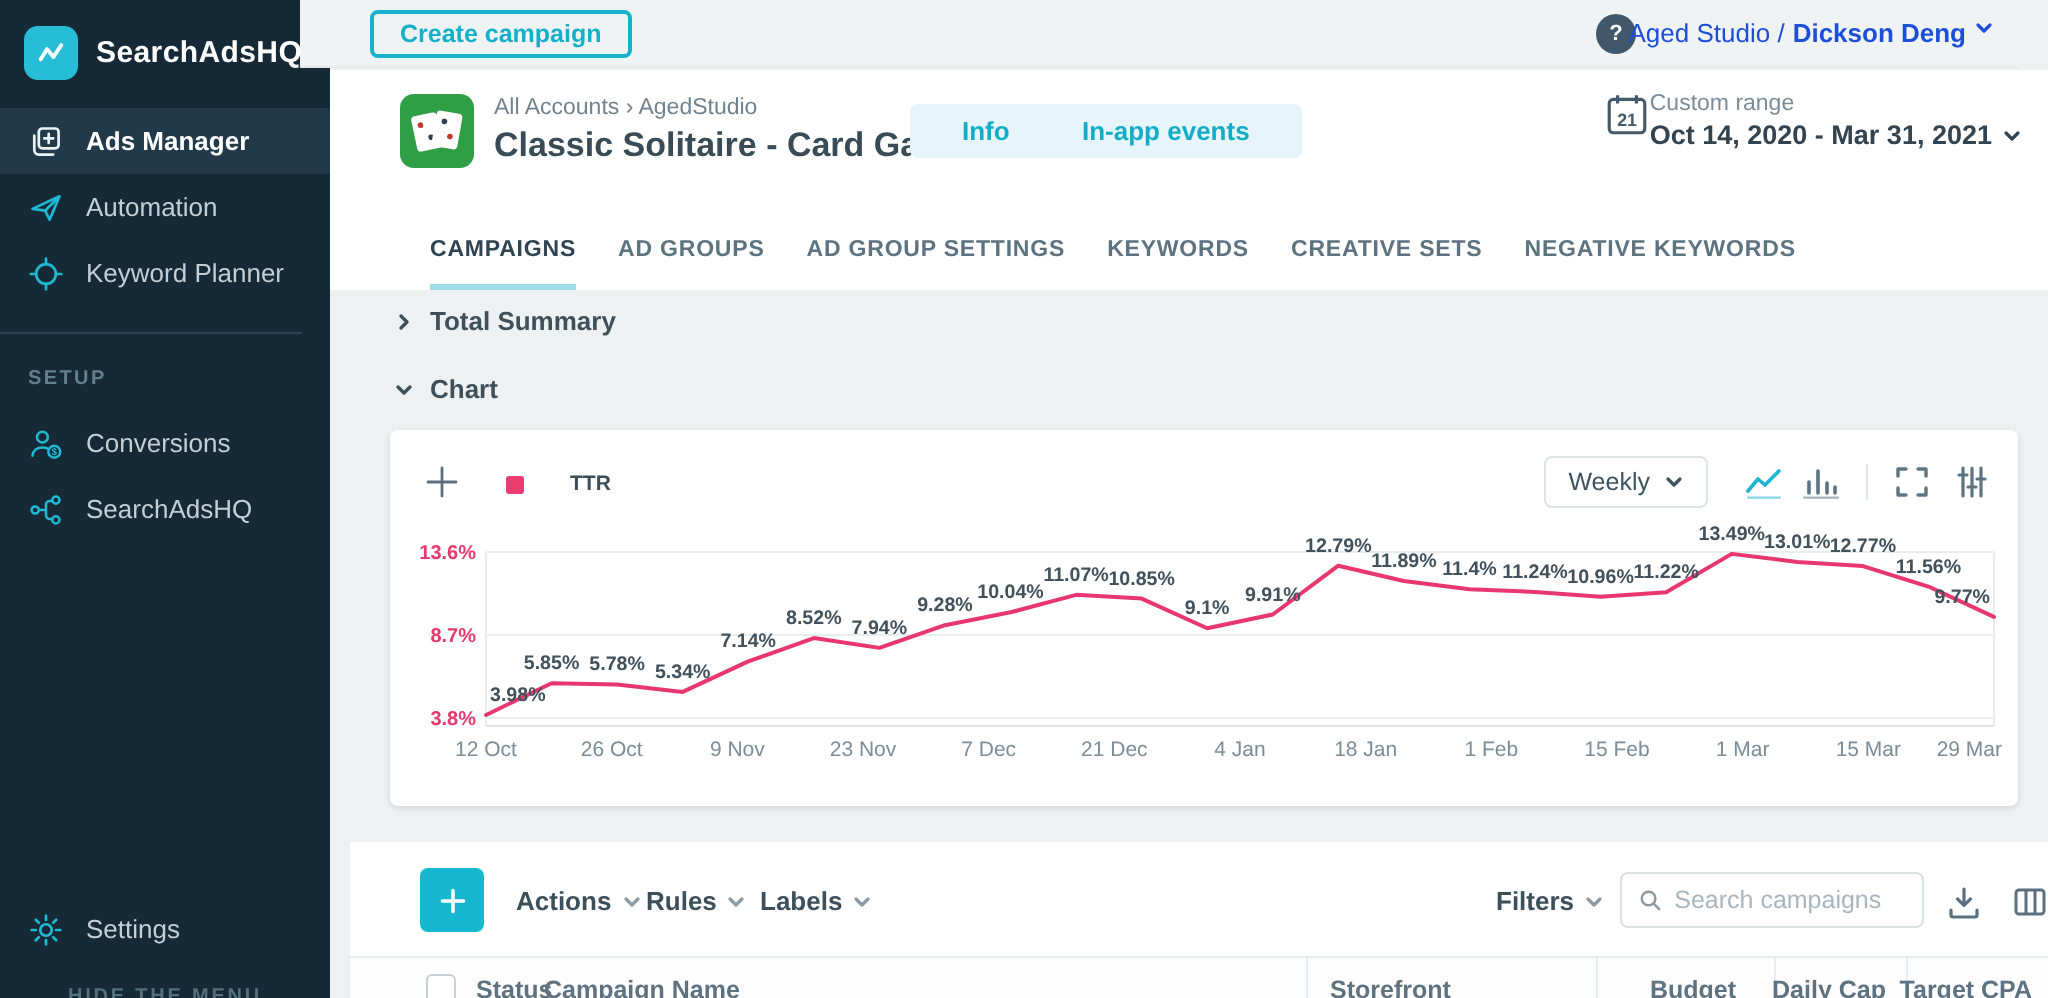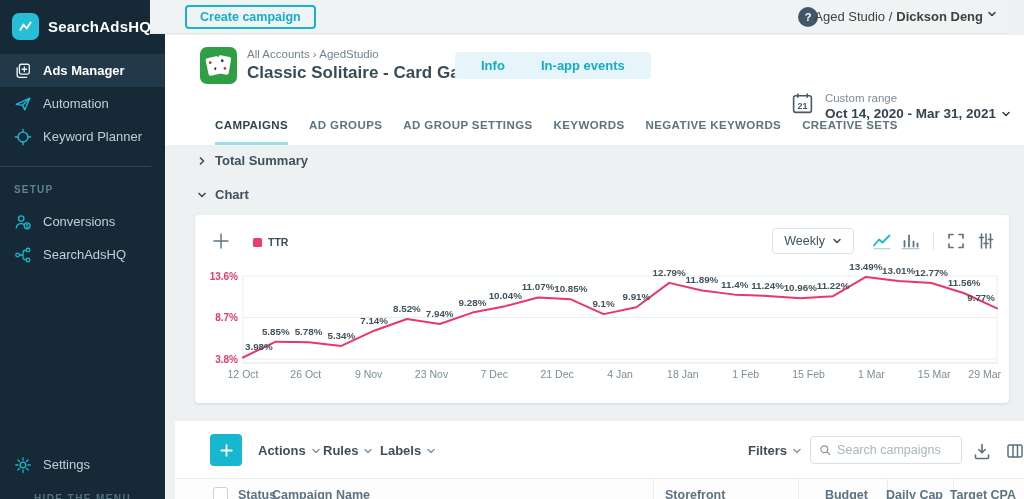--- a/index.html
+++ b/index.html
@@ -27,52 +27,52 @@
 
   
   .topbar { position:absolute; left:150px; top:0; width:859px; height:34px; background:#f0f3f3;
             border-bottom:1px solid #e4e9ea; }
   .create-btn { position:absolute; left:35px; top:5px; height:24px; padding:0 13px; background:transparent;
                 border:2px solid #17b3cd; border-radius:4px; color:#12b0cb; font-size:12.5px;
                 font-weight:700; font-family:inherit; cursor:pointer; line-height:20px; }
   .help-circle { position:absolute; right:191px; top:7px; width:20px; height:20px; border-radius:50%;
                  background:#42576a; color:#fff; font-size:11px; font-weight:700; display:flex;
                  align-items:center; justify-content:center; cursor:pointer; }
-  .account { position:absolute; right:12px; top:9px; font-size:13px; color:#404040; display:flex;
+  .account { position:absolute; right:12px; top:9px; font-size:13px; color:#1d4ed8; display:flex;
              align-items:flex-start; gap:4px; cursor:pointer; }
   .account b { font-weight:700; }
   .chev { display:inline-block; }
 
   
   .header { position:absolute; left:165px; top:35px; width:859px; height:110px; background:#fff; }
   .app-icon { position:absolute; left:35px; top:12px; }
   .breadcrumb { position:absolute; left:82px; top:13px; font-size:11.5px; color:#72838f; }
   .app-title { position:absolute; left:82px; top:28px; font-size:17px; font-weight:700; color:#394b56;
                display:flex; align-items:center; gap:7px; cursor:pointer; }
   .pill-btn { position:absolute; top:17px; height:27px; padding:0 26px; border:none; border-radius:4px;
               background:#e5f5fa; color:#14adc9; font-size:13px; font-weight:700; font-family:inherit;
               cursor:pointer; }
-  .daterange { position:absolute; right:13px; top:11px; display:flex; gap:11px; cursor:pointer;
-               color:#44596a;margin-top:46px; }
+  .daterange { position:absolute; right:13px; top:11px; display:flex; gap:0; cursor:pointer;
+               color:#44596a; }
   .dr-type { font-size:11.5px; color:#7b8c98; margin-bottom:2px; }
   .dr-value { font-size:13.5px; font-weight:700; color:#33434f; display:flex; align-items:center; gap:5px; }
   .tabs { position:absolute; left:50px; bottom:0; display:flex; gap:21px; }
   .tab { font-size:11.5px; letter-spacing:.4px; font-weight:600; color:#5d7380; padding-bottom:11px;
          border-bottom:3px solid transparent; cursor:pointer; white-space:nowrap; }
   .tab.active { color:#2f4450; border-bottom-color:#9bdde9; }
 
   
   .section-head { position:absolute; display:flex; align-items:center; gap:8px; font-size:13px;
                   font-weight:700; color:#3f505b; cursor:pointer; }
 
   
   .chart-card { position:absolute; left:195px; top:215px; width:814px; height:188px; background:#fff;
                 border-radius:4px; box-shadow:0 1px 3px rgba(40,60,70,.14); }
   .add-metric { position:absolute; left:16px; top:16px; width:20px; height:20px; color:#5c7180; cursor:pointer; }
-  .legend { position:absolute; left:58px; top:21px; display:flex; align-items:center; gap:6px; cursor:pointer; }
+  .legend { position:absolute; left:58px; top:21px; display:flex; align-items:center; gap:23px; cursor:pointer; }
   .legend-swatch { width:9px; height:9px; border-radius:1.5px; background:#ed3c72; }
   .legend-label { font-size:10.5px; font-weight:600; color:#3e4e59; }
   .chart-controls { position:absolute; right:12px; top:13px; display:flex; align-items:center; }
   .interval-btn { display:flex; align-items:center; gap:7px; border:1px solid #dde4e8; border-radius:4px;
                   background:#fff; padding:5px 11px; font-size:12.5px; color:#3e5260; font-family:inherit;
                   cursor:pointer; }
   .ctl-icon { width:20px; height:18px; color:#5f7482; cursor:pointer; display:flex; }
   .ctl-icon.active { color:#1db6d0; }
   .ctl-sep { width:1px; height:18px; background:#dfe5e9; margin:0 13px; }
   .chart-controls .gap { width:18px; }
@@ -242,22 +242,22 @@
             </svg>
         </div>
       </div>
     </div>
 
     <div class="tabs">
       <div class="tab active">CAMPAIGNS</div>
       <div class="tab">AD GROUPS</div>
       <div class="tab">AD GROUP SETTINGS</div>
       <div class="tab">KEYWORDS</div>
+      <div class="tab">CREATIVE SETS</div>
       <div class="tab">NEGATIVE KEYWORDS</div>
-      <div class="tab">CREATIVE SETS</div>
     </div>
   </div>
 
   <div class="section-head" style="left:197px; top:153px">
     <svg class="chev" width="10" height="10" viewBox="0 0 10 10">
         <path d="M3.5 2 L6.5 5 L3.5 8" fill="none" stroke="currentColor" stroke-width="1.7" stroke-linecap="round" stroke-linejoin="round"></path>
       </svg>
     <span>Total Summary</span>
   </div>
   <div class="section-head" style="left:197px; top:187px">

